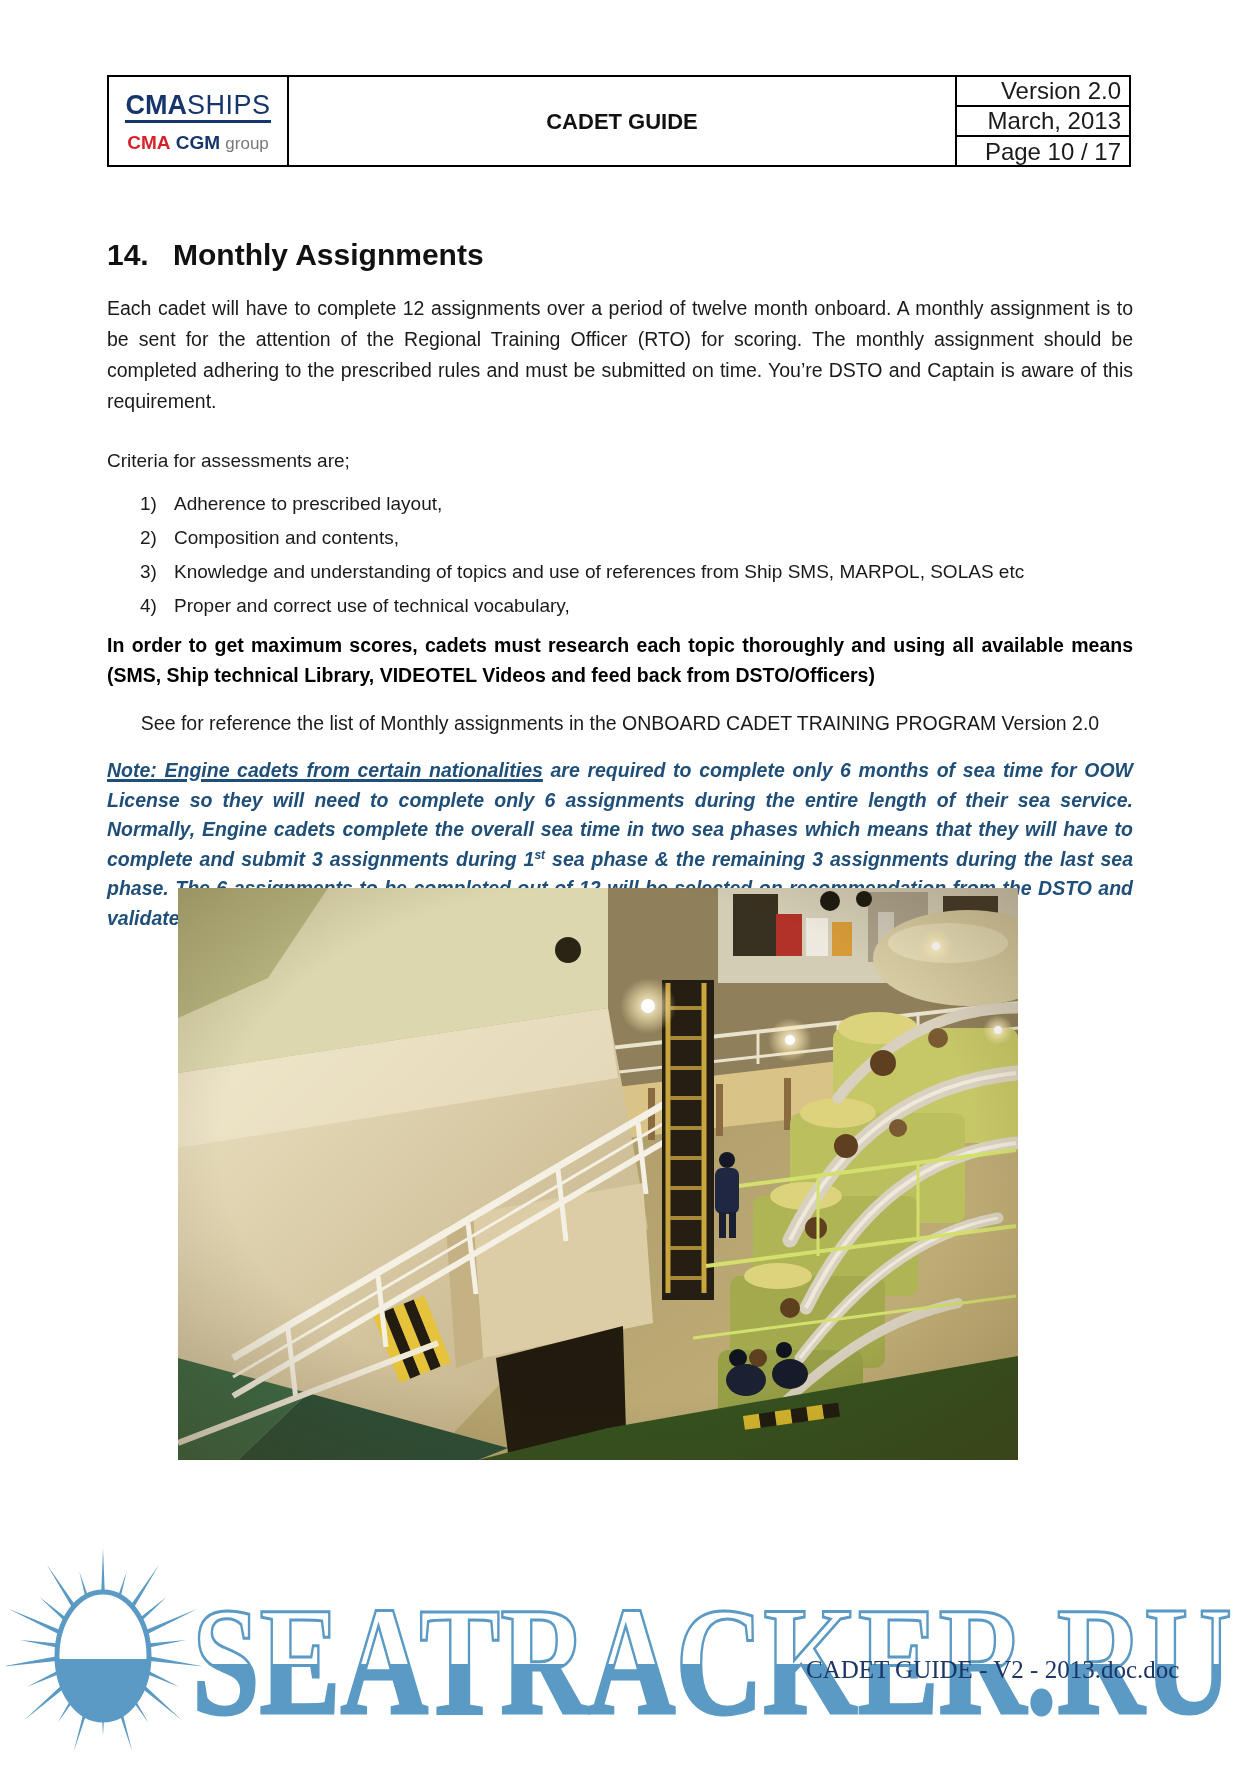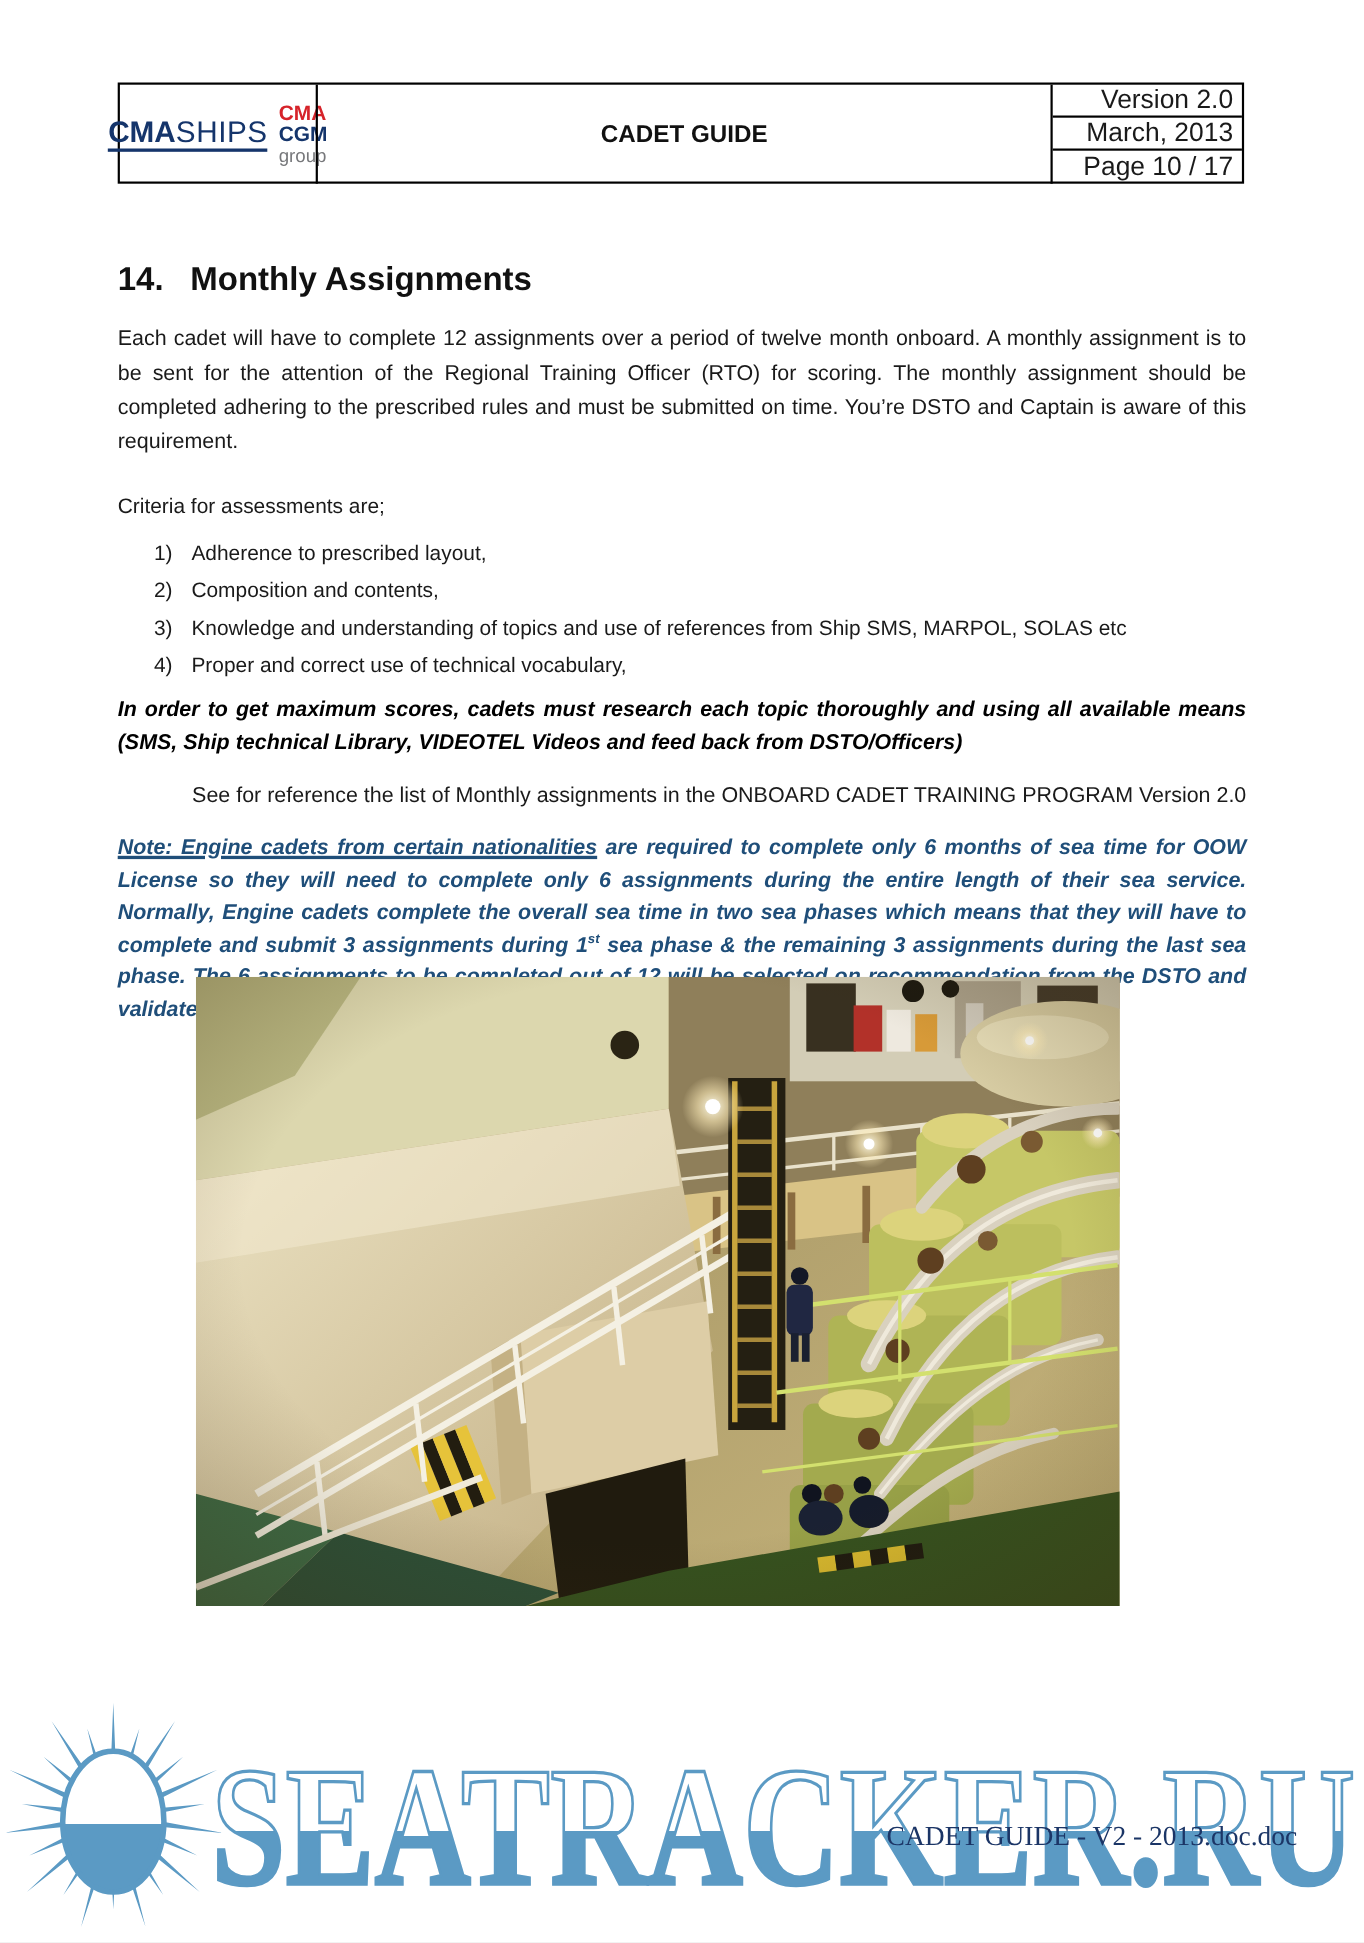--- a/index.html
+++ b/index.html
@@ -4,21 +4,21 @@
 <style>
   html,body{margin:0;padding:0;background:#e8e8e8;}
   .page{position:relative;width:1240px;height:1766px;background:#ffffff;margin:0 auto;
         font-family:"Liberation Sans",sans-serif;color:#1a1a1a;overflow:hidden;}
 
   
   .hdr{position:absolute;left:107px;top:75px;width:1024px;height:92px;
        display:grid;grid-template-columns:178px 1fr 174px;border:2px solid #000;box-sizing:border-box;}
   .hdr-cell{border-left:2px solid #000;box-sizing:border-box;}
   .hdr-cell:first-child{border-left:none;}
-  .hdr-logo{display:flex;flex-direction:row;align-items:center;justify-content:center;gap:10px;}
+  .hdr-logo{display:flex;flex-direction:column;align-items:center;justify-content:center;gap:10px;text-align:center;}
   .logo-l1{font-weight:700;font-size:27px;color:#15356b;border-bottom:3px solid #15356b;padding-bottom:1px;line-height:1;}
   .logo-l1 .ships{font-weight:500;letter-spacing:.5px;}
   .logo-l2{font-size:19px;line-height:1;}
   .logo-l2 .red{color:#d6232a;font-weight:700;}
   .logo-l2 .navy{color:#15356b;font-weight:700;}
   .logo-l2 .gray{color:#77787b;font-weight:400;font-size:17px;}
   .hdr-title{display:flex;align-items:center;justify-content:center;font-weight:700;font-size:22px;color:#111;}
   .hdr-meta{display:grid;grid-template-rows:1fr 1fr 1fr;}
   .hdr-meta .row{display:flex;align-items:center;justify-content:flex-end;padding-right:8px;
                  font-size:24px;border-bottom:2px solid #000;box-sizing:border-box;}
@@ -26,22 +26,22 @@
 
   
   .content{position:absolute;left:107px;top:238px;width:1026px;}
   .sec-title{display:flex;font-size:30px;font-weight:700;color:#111;line-height:1.1;}
   .sec-title .num{width:66px;}
   .para{margin-top:22px;font-size:19.5px;line-height:31px;text-align:justify;}
   .criteria-intro{margin-top:32px;font-size:19px;line-height:24px;text-align:left;}
   .clist{margin-top:16px;}
   .clist .item{display:flex;padding-left:33px;font-size:19px;line-height:24px;margin-bottom:10px;}
   .clist .n{width:34px;flex:0 0 34px;}
-  .bold-para{margin-top:12px;font-size:19.5px;line-height:30px;font-weight:700;color:#000;text-align:justify;font-style:italic;}
-  .ref-para{margin-top:12px;font-size:19.5px;line-height:27px;text-align:right;}
+  .bold-para{margin-top:12px;font-size:19.5px;line-height:30px;font-weight:700;color:#000;text-align:justify;}
+  .ref-para{margin-top:12px;font-size:19.5px;line-height:27px;text-align:center;}
   .note{margin-top:10px;font-size:19.5px;line-height:29.5px;font-weight:700;font-style:italic;
         color:#1F4E79;text-align:justify;}
   .note .u{text-decoration:underline;text-decoration-thickness:2.5px;}
   .note sup{font-size:12px;line-height:0;}
 
   
   .figure{position:absolute;left:178px;top:888px;width:840px;height:572px;overflow:hidden;}
   .figure svg{display:block;}
 
   

